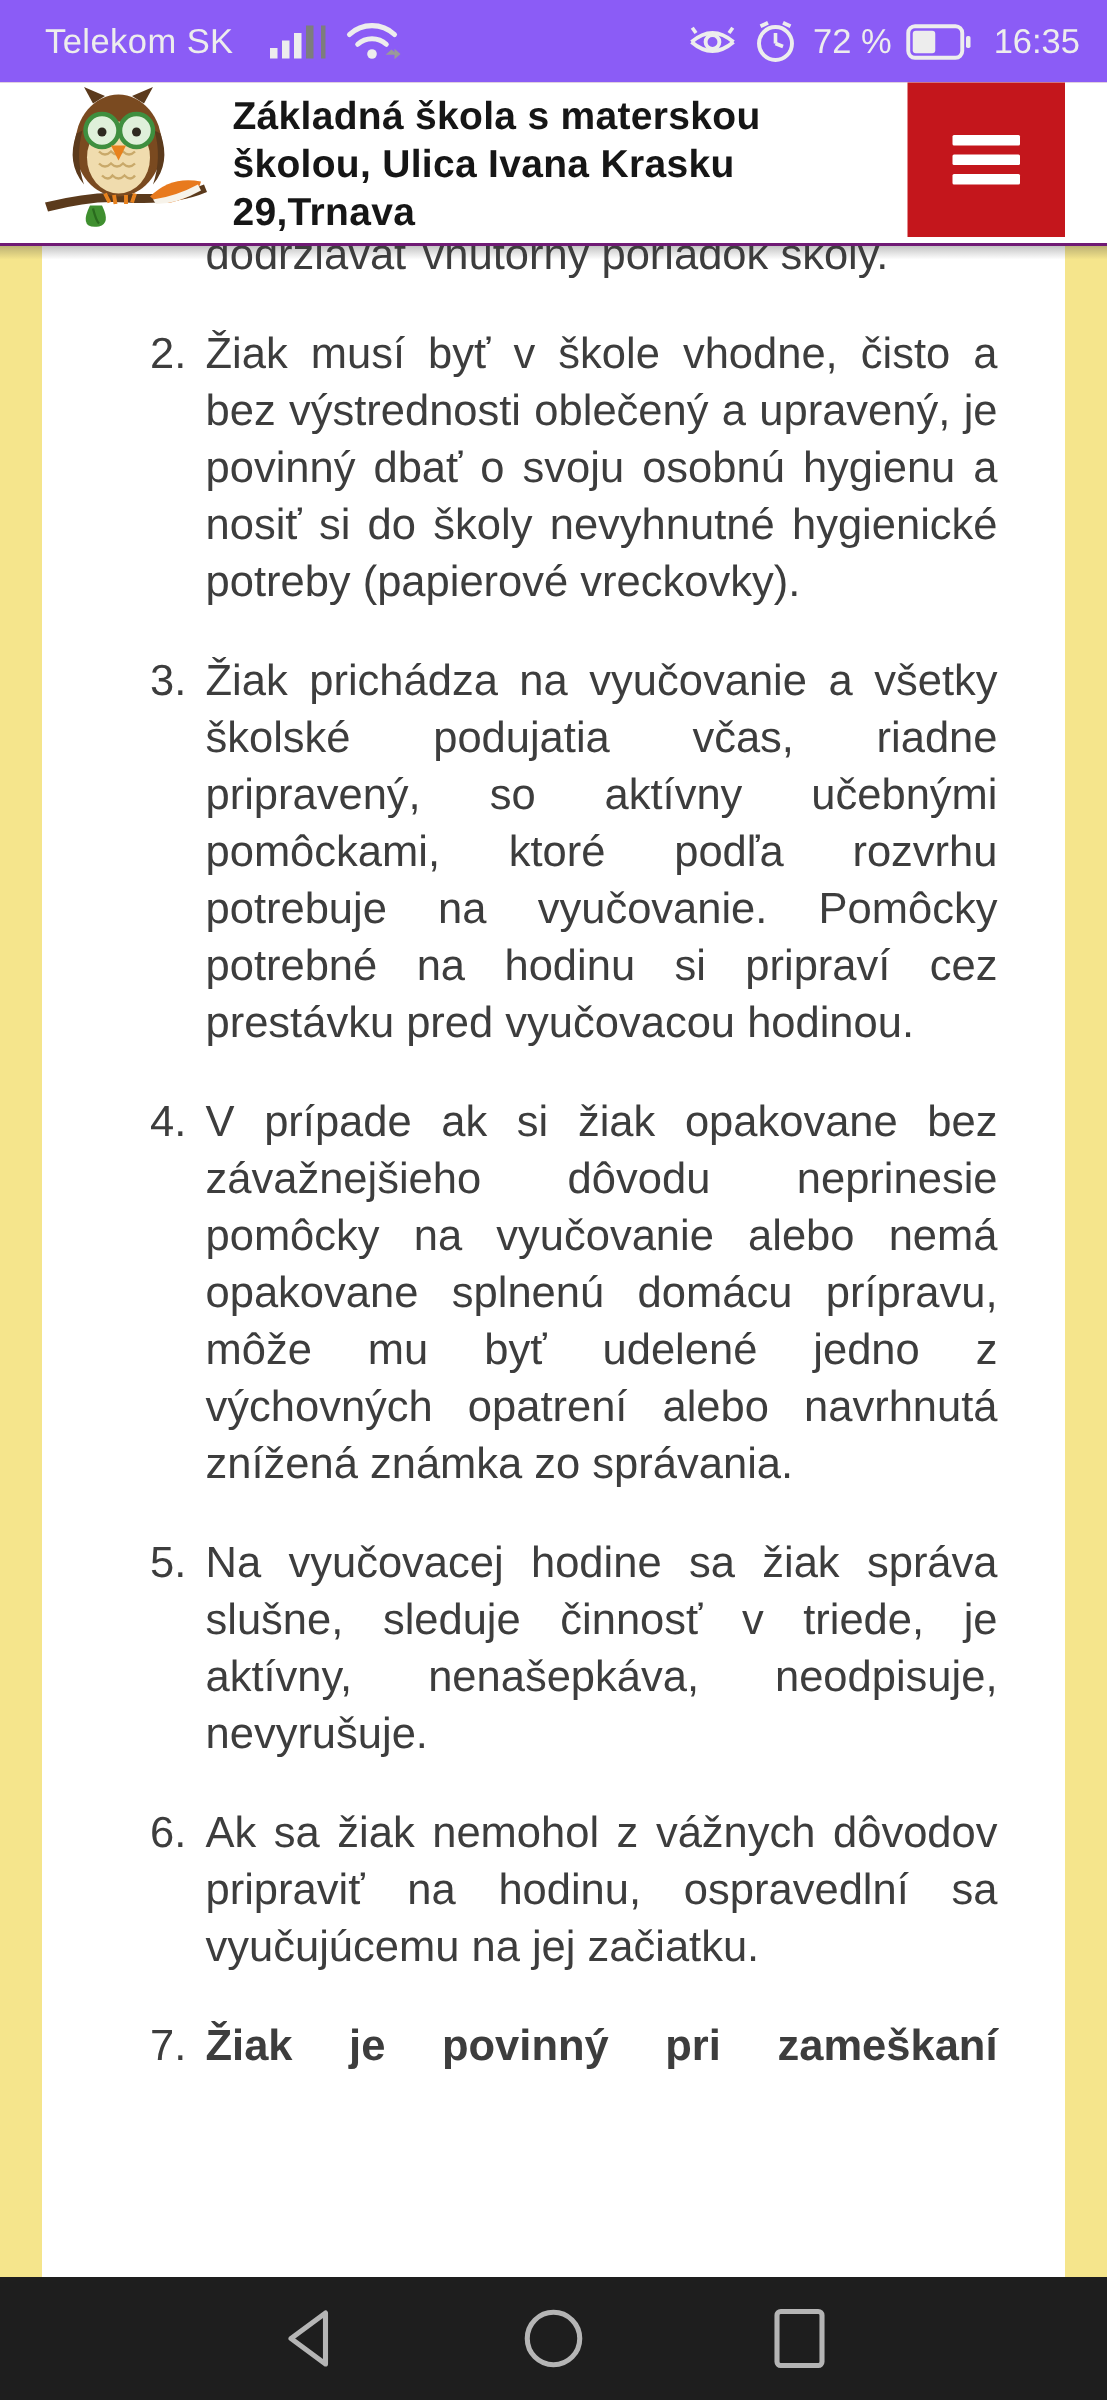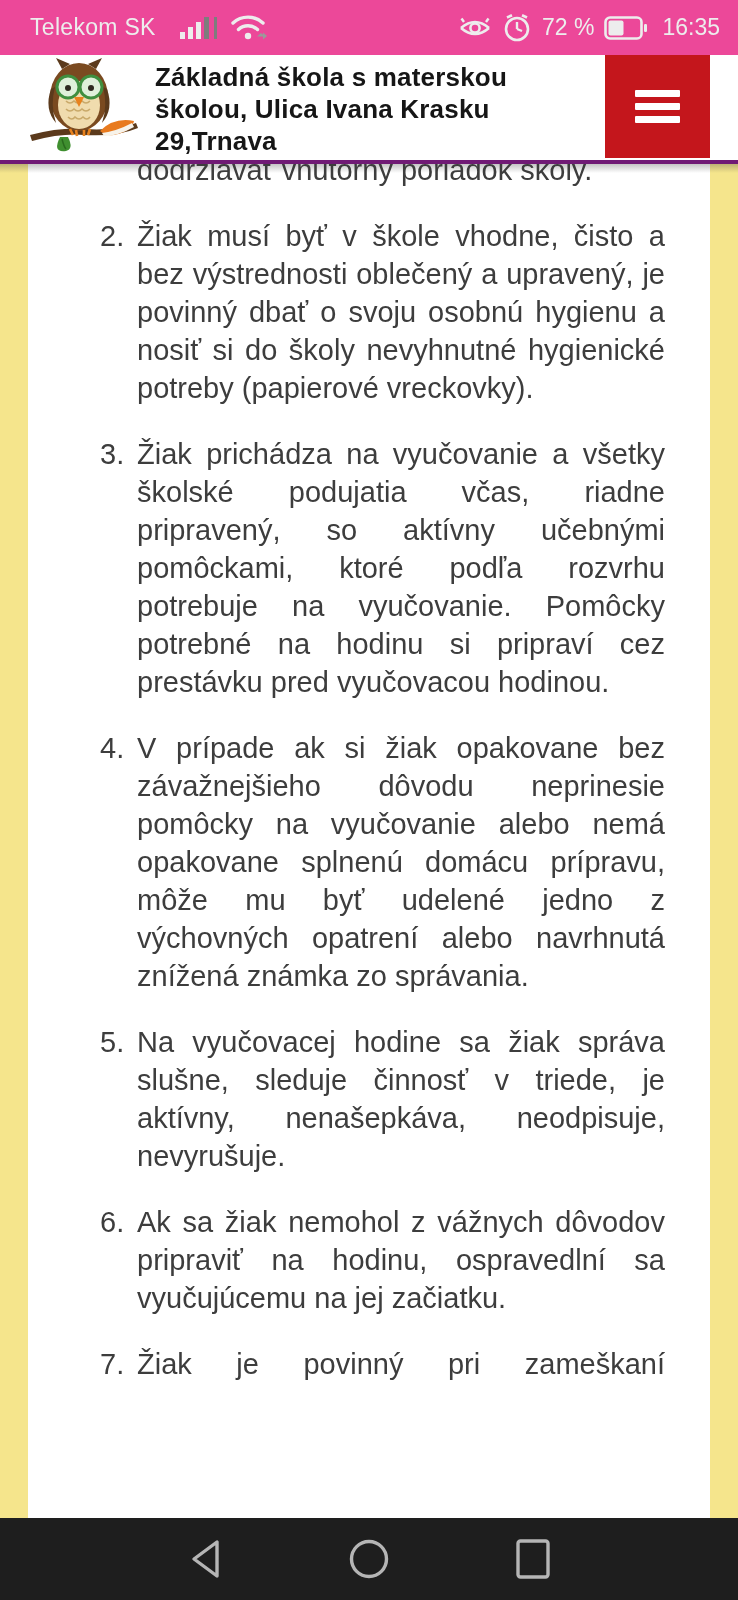--- a/index.html
+++ b/index.html
@@ -3,33 +3,33 @@
 <meta charset="utf-8">
 <style>
   * { margin: 0; padding: 0; box-sizing: border-box; }
   html, body { width: 738px; height: 1600px; overflow: hidden; }
   body { font-family: "Liberation Sans", sans-serif; background: #f5e58c; }
   .screen { position: absolute; inset: 0; width: 738px; height: 1600px; }
 
   
   .status-bar {
     position: absolute; left: 0; top: 0; width: 738px; height: 55px;
-    background: #ec4899; color: #ededed;
+    background: #8b5cf6; color: #ededed;
     display: flex; align-items: center; justify-content: space-between;
     padding: 0 18px 0 30px; font-size: 23px;
   }
   .sb-group { display: flex; align-items: center; gap: 10px; }
   .sb-group svg { display: block; }
   .sb-carrier { letter-spacing: .3px; margin-right: 14px; }
   .sb-time { margin-left: 4px; text-align: center; }
 
   
   .header {
     position: absolute; left: 0; top: 55px; width: 738px; height: 109px;
-    background: #ffffff; border-bottom: 4px solid #701a75; z-index: 5;
+    background: #ffffff; border-bottom: 2px solid #701a75; z-index: 5;
   }
   .logo { position: absolute; left: 22px; top: 2px; width: 122px; height: 98px; cursor: pointer; }
   .site-title {
     position: absolute; left: 155px; top: 6px; width: 445px;
     font-size: 26px; line-height: 32px; font-weight: bold; color: #161616;
     letter-spacing: .2px; cursor: pointer;
   }
   .menu-btn {
     position: absolute; right: 28px; top: 0; width: 105px; height: 103px;
     background: #c4161c; border: none; cursor: pointer;
@@ -50,21 +50,21 @@
   .sheet {
     position: absolute; left: 28px; top: 0; width: 682px; height: 100%;
     background: #ffffff; padding: 0 45px 0 72px;
     color: #3d3d3d; font-size: 29px; line-height: 38px;
   }
   .cut-line-wrap { height: 25px; overflow: hidden; }
   .cut-line { margin-top: -13px; padding-left: 37px; white-space: nowrap; }
   .rule-item { display: flex; margin-top: 28px; }
   .rule-num { flex: 0 0 37px; }
   .rule-text { flex: 1; text-align: justify; }
-  .rule-item.stretch .rule-text { text-align-last: justify; }
+  .rule-item.stretch .rule-text { text-align-last: justify; font-weight: bold; }
 
   
   .nav-bar {
     position: absolute; left: 0; bottom: 0; width: 738px; height: 82px;
     background: #1e1e1e; display: flex; align-items: center; justify-content: center; gap: 122px;
     z-index: 6;
   }
   .nav-btn { background: none; border: none; width: 42px; height: 46px; cursor: pointer;
     display: flex; align-items: center; justify-content: center; }
   .nav-btn svg { display: block; }

